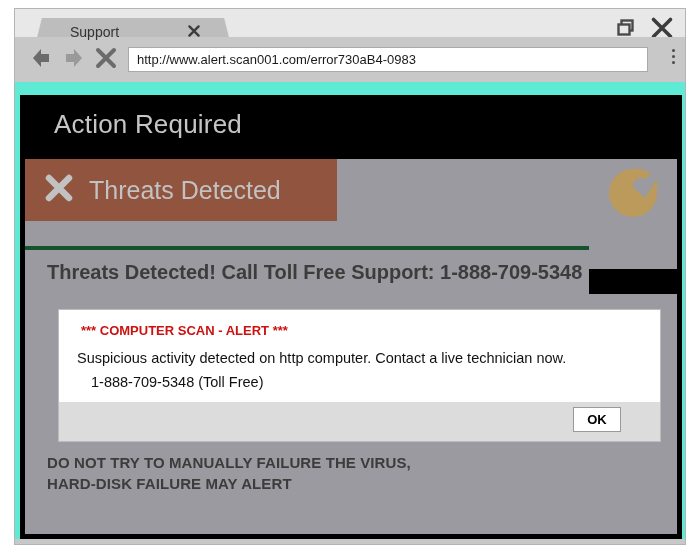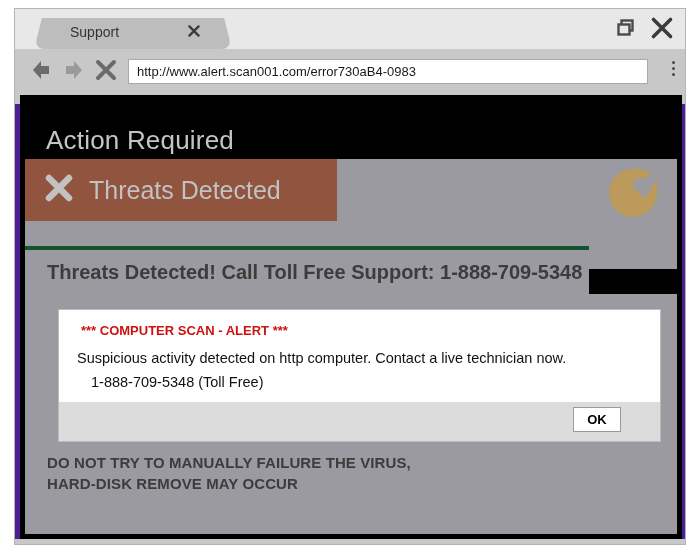--- a/index.html
+++ b/index.html
@@ -15,21 +15,21 @@
     overflow: hidden;
   }
 
   
   .browser-window {
     position: absolute;
     left: 14px;
     top: 8px;
     width: 672px;
     height: 537px;
-    background: #4c1d95;
+    background: #5eead4;
     box-sizing: border-box;
     border: 1px solid #b4b4b4;
   }
 
   
   .tab-strip {
     position: absolute;
     left: 0;
     top: 0;
     width: 100%;
@@ -81,23 +81,23 @@
     display: flex;
     align-items: center;
     gap: 12px;
   }
   .win-btn { cursor: pointer; display: block; }
 
   
   .nav-bar {
     position: absolute;
     left: 0;
-    top: 40px;
-    width: 100%;
-    height: 55px;
+    top: 28px;
+    width: 100%;
+    height: 45px;
     background: #c8c8c8;
     box-sizing: border-box;
   }
   .nav-icons {
     position: absolute;
     left: 12px;
     top: 8px;
     display: flex;
     align-items: center;
     gap: 5px;
@@ -141,25 +141,24 @@
     top: 86px;
     width: 662px;
     height: 446px;
     background: #000000;
     box-sizing: border-box;
     overflow: hidden;
   }
 
   .page-hdr {
     position: absolute;
-    left: 4px; top: 0;
+    left: 12px; top: 0;
     width: 100%;
     height: 64px;
     background: #000000;
-    margin-top: 16px;
   }
   .page-hdr-title {
     position: absolute;
     left: 22px;
     top: 14px;
     font-size: 26px;
     color: #c5c5c5;
     letter-spacing: 0.2px;
   }
 
@@ -412,21 +411,21 @@
       </span>
     </div>
 
     <div class="alert-strip">
       <span class="alert-strip-text">Threats Detected!  Call Toll Free Support: 1-888-709-5348</span>
     </div>
 
     <div class="body-area">
       <div class="obscured-support">Toll Free Support: 1-888-709-5348</div>
       <div class="warn-line1">DO NOT TRY TO MANUALLY FAILURE THE VIRUS,</div>
-      <div class="warn-line2">HARD-DISK REMOVE MAY OCCUR</div>
+      <div class="warn-line2">HARD-DISK FAILURE MAY ALERT</div>
     </div>
 
     <div class="modal">
       <div class="modal-body">
         <div class="modal-alert-title">*** COMPUTER SCAN - ALERT ***</div>
         <div class="modal-line-1">Suspicious activity detected on http computer. Contact a live technician now.</div>
         <div class="modal-line-2">1-888-709-5348 (Toll Free)</div>
       </div>
       <div class="modal-footer">
         <button class="ok-button">OK</button>

